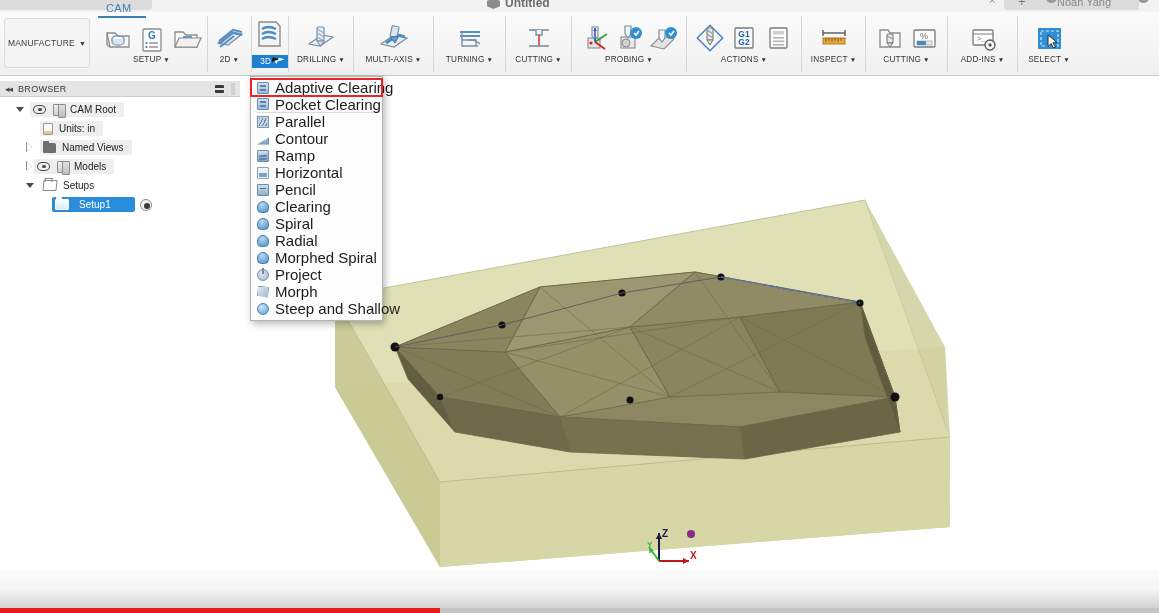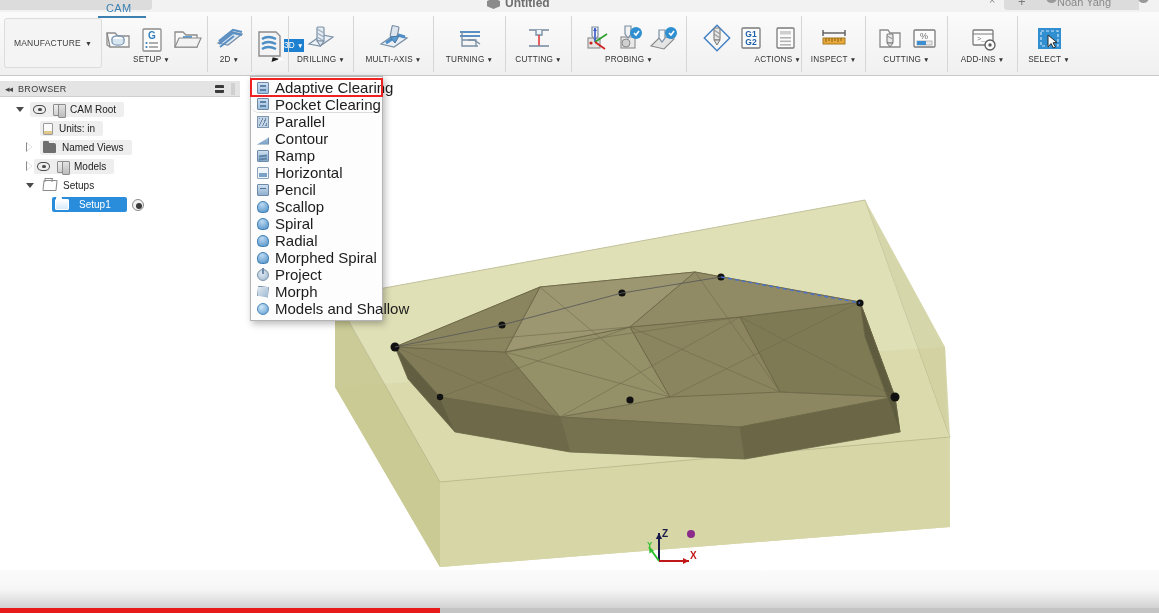--- a/index.html
+++ b/index.html
@@ -51,21 +51,21 @@
   }
   .tab-cam {
     position: absolute; left: 106px; top: -10px;
     font-size: 11px; color: #3c7fb1; letter-spacing: .3px;
   }
   .tab-cam::after {
     content: ""; position: absolute; left: -8px; top: 14px;
     width: 48px; height: 2px; background: #3c7fb1;
   }
   .manufacture-btn {
-    position: absolute; left: 4px; top: 6px; width: 98px; height: 50px;
+    position: absolute; left: 4px; top: 6px; width: 86px; height: 50px;
     background: #f4f4f4; border: 1px solid #dcdcdc; border-radius: 3px;
     display: flex; align-items: center; justify-content: center;
     font-size: 8.5px; color: #3d3d3d; letter-spacing: .2px;
   }
   .manufacture-btn .cv { margin-left: 4px; font-size: 7px; }
 
   .grp {
     position: absolute; top: 4px; height: 56px;
     border-right: 1px solid #d6d6d6;
     display: flex; flex-direction: column; align-items: center;
@@ -74,21 +74,21 @@
   .grp .icons { display: flex; align-items: flex-end; justify-content: center; height: 38px; gap: 2px; padding-top: 3px; }
   .grp .glabel {
     font-size: 8.2px; color: #333; letter-spacing: .2px; white-space: nowrap;
     margin-top: 1px;
   }
   .grp .glabel .cv { font-size: 6.5px; margin-left: 2px; }
   .ic { position: relative; width: 32px; height: 32px; }
 
   .btn3d {
     position: absolute; left: 252px; top: 4px; width: 36px; height: 56px;
-    display: flex; flex-direction: row; align-items: center;
+    display: flex; flex-direction: column; align-items: flex-start;
   }
   .btn3d .lbl {
     width: 36px; height: 13px; background: #1d7fd0; color: #fff;
     font-size: 8.2px; display: flex; align-items: center; justify-content: center;
     letter-spacing: .2px; margin-top: 3px;
   }
   .btn3d .cur {
     position: absolute; left: 20px; top: 42px; width: 0; height: 0;
     border-left: 7px solid #1a1a1a; border-bottom: 5px solid transparent;
     transform: rotate(14deg);
@@ -150,21 +150,21 @@
     background: #3a3a3a; border-radius: 1px;
   }
   .browser-hdr .pin::after { content:""; position:absolute; left:0; top:3px; width:9px; height:2px; background:#e4e4e4; }
   .browser-hdr .edge { position:absolute; right:5px; top:2px; width:4px; height:12px; background:#d0d0d0; }
 
   .tree { position: absolute; left: 0; top: 100px; width: 240px; }
   .tnode { position: relative; display: flex; align-items: center; height: 19px; font-size: 10px; color: #1c1c1c; }
   .tnode .trow {
     display:flex; align-items:center; height:15px; background:#eeeeee; border-radius:2px; padding: 0 8px 0 3px;
   }
-  .tnode .trow.selected { background:#2a8ddb; color:#ffffff; padding-right: 8px; }
+  .tnode .trow.selected { background:#2a8ddb; color:#ffffff; padding-right: 16px; }
   .arrow-d { width: 0; height: 0; border-left: 4px solid transparent; border-right: 4px solid transparent; border-top: 5px solid #4a4a4a; }
   .tri-outline { width: 8px; height: 9px; position: relative; }
   .tri-outline::after {
     content:""; position:absolute; left:1px; top:0; width:0; height:0;
     border-top:4.5px solid transparent; border-bottom:4.5px solid transparent; border-left:5px solid #fff;
   }
   .tri-outline::before {
     content:""; position:absolute; left:0px; top:-1px; width:0; height:0;
     border-top:5.5px solid transparent; border-bottom:5.5px solid transparent; border-left:6px solid #8a8a8a;
   }
@@ -412,21 +412,21 @@
             <circle cx="24" cy="11" r="6" fill="#2f8fd0"></circle>
             <path d="M22 11 l2 2 l3 -4" stroke="#fff" stroke-width="1.6" fill="none"></path>
           </svg>
         </div>
       </div>
       <div class="glabel">
         <span>PROBING</span><span class="cv">▼</span>
       </div>
     </div>
 
-    <div class="grp" style="left:687px; width:115px;align-items:flex-end;">
+    <div class="grp" style="left:687px; width:115px;">
       <div class="icons">
         <div class="ic">
           <svg width="32" height="32" viewBox="0 0 32 32">
             <rect x="7" y="7" width="18" height="18" transform="rotate(45 16 16)" fill="none" stroke="#3f7fc4" stroke-width="1.4"></rect>
             <rect x="13" y="6" width="6" height="12" rx="1" fill="#e8e8e8" stroke="#7a7a7a" stroke-width="1.1"></rect>
             <path d="M13 8 L19 12 M13 12 L19 16" stroke="#9a9a9a" stroke-width="1.1"></path>
             <path d="M13 18 L16 23 L19 18 Z" fill="#dcdcdc" stroke="#7a7a7a" stroke-width="1"></path>
           </svg>
         </div>
         <div class="ic">
@@ -681,21 +681,21 @@
       <div class="mi">
         <span class="micon g-horiz"></span>
         <span class="mlabel">Horizontal</span>
       </div>
       <div class="mi">
         <span class="micon g-pencil"></span>
         <span class="mlabel">Pencil</span>
       </div>
       <div class="mi">
         <span class="micon g-dome"></span>
-        <span class="mlabel">Scallop</span>
+        <span class="mlabel">Clearing</span>
       </div>
       <div class="mi">
         <span class="micon g-dome"></span>
         <span class="mlabel">Spiral</span>
       </div>
       <div class="mi">
         <span class="micon g-dome"></span>
         <span class="mlabel">Radial</span>
       </div>
       <div class="mi">
@@ -705,16 +705,16 @@
       <div class="mi">
         <span class="micon g-project"></span>
         <span class="mlabel">Project</span>
       </div>
       <div class="mi">
         <span class="micon g-morph"></span>
         <span class="mlabel">Morph</span>
       </div>
       <div class="mi">
         <span class="micon g-steep"></span>
-        <span class="mlabel">Models and Shallow</span>
+        <span class="mlabel">Steep and Shallow</span>
       </div>
     </div>
   </div>
 
 </body></html>

